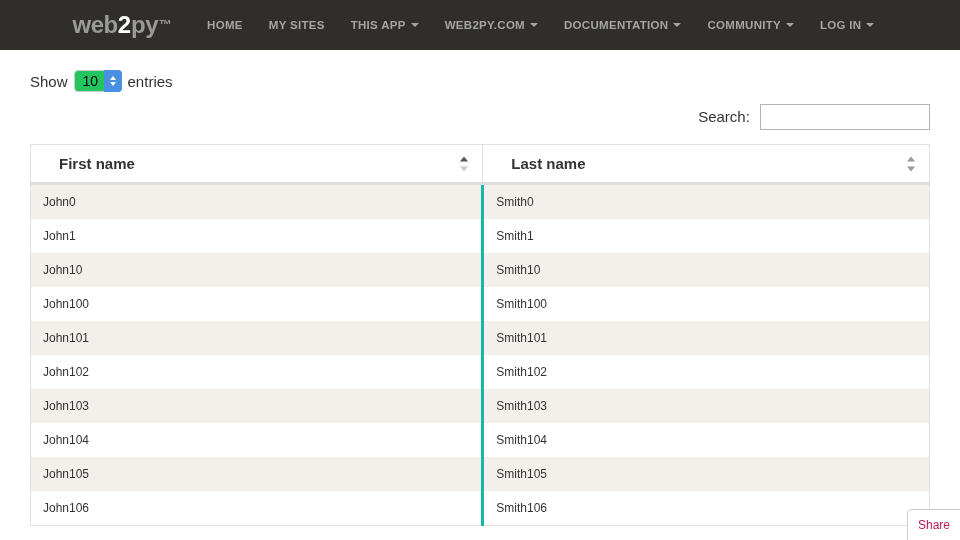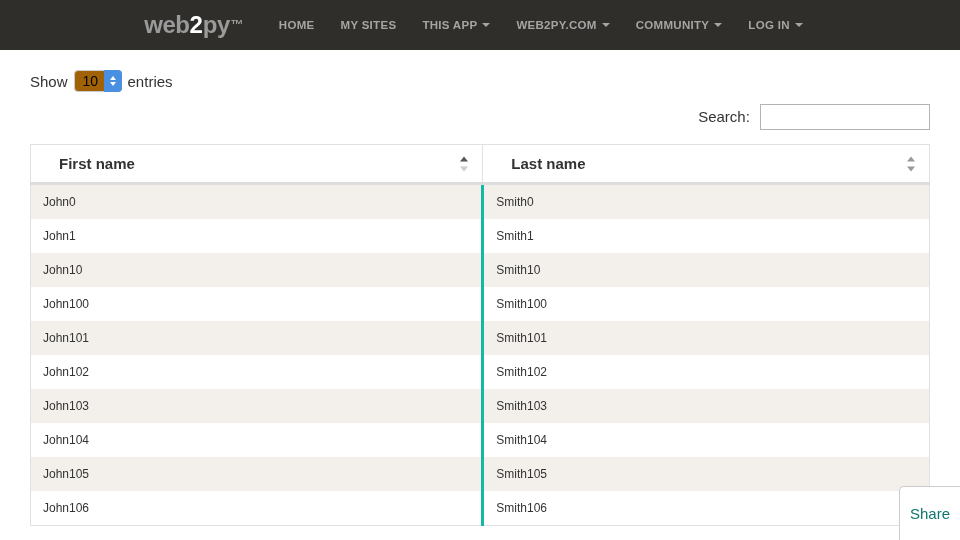--- a/index.html
+++ b/index.html
@@ -13,21 +13,21 @@
 .brand .py { color: #9a9a9a; font-size: 24px; font-weight: 600; letter-spacing: -0.5px; }
 .brand .tm { color: #9a9a9a; font-size: 13px; font-weight: 600; margin-left: 1px; position: relative; top: -4px; }
 .nav-items { display: flex; }
 .nav-item { color: #a5a5a5; font-size: 11.5px; font-weight: 700; letter-spacing: 0.3px; padding: 12px 13px; display: flex; align-items: center; height: 50px; cursor: pointer; }
 .caret { display: inline-block; width: 0; height: 0; border-left: 4px solid transparent; border-right: 4px solid transparent; border-top: 4px solid #a5a5a5; margin-left: 5px; }
 .navbar-right { display: flex; }
 
 .container { padding: 20px 30px 0 30px; }
 
 .length-control { margin-bottom: 12px; font-size: 15px; color: #333; display: flex; align-items: center; gap: 6px; }
-.length-control select { -webkit-appearance: none; appearance: none; padding: 2px 22px 2px 8px; font-size: 14px; border: 1px solid #ccc; border-radius: 4px; background: #a16207; height: 22px; }
+.length-control select { -webkit-appearance: none; appearance: none; padding: 2px 22px 2px 8px; font-size: 14px; border: 1px solid #ccc; border-radius: 4px; background: #22c55e; height: 22px; }
 .select-wrap { position: relative; display: inline-block; }
 .select-arrows { position: absolute; right: 0; top: 0; height: 22px; width: 18px; background: #4a90e2; border-radius: 0 4px 4px 0; display: flex; flex-direction: column; align-items: center; justify-content: center; pointer-events: none; }
 .select-arrows::before { content: ""; border-left: 3px solid transparent; border-right: 3px solid transparent; border-bottom: 4px solid #fff; margin-bottom: 1px; }
 .select-arrows::after { content: ""; border-left: 3px solid transparent; border-right: 3px solid transparent; border-top: 4px solid #fff; margin-top: 1px; }
 
 .search-control { text-align: right; margin-bottom: 14px; font-size: 15px; color: #333; }
 .search-control input { border: 1px solid #b3b3b3; padding: 4px 6px; font-size: 14px; margin-left: 6px; width: 170px; background: #fff; }
 
 .datatable { width: 100%; border-collapse: collapse; border: 1px solid #e1e1e1; }
 .datatable thead th { text-align: left; font-weight: 700; font-size: 15px; padding: 10px 28px; border-bottom: 3px solid #ddd; position: relative; background: #fff; cursor: pointer; }
@@ -39,21 +39,21 @@
 .sort-icon.asc .up { border-bottom-color: #555; }
 .sort-icon.asc .down { border-top-color: #ccc; }
 .sort-icon.both-dark .up { border-bottom-color: #999; }
 .sort-icon.both-dark .down { border-top-color: #999; }
 
 .datatable tbody td { padding: 10px 12px; font-size: 12px; color: #333; }
 .datatable tbody tr:nth-child(odd) td { background: #f3f0ec; }
 .datatable tbody tr:nth-child(even) td { background: #fff; }
 .datatable tbody td:last-child { border-left: 3px solid #14b8a6; }
 
-.share-btn { position: absolute; right: 0; bottom: 0; background: #fff; border: 1px solid #ccc; border-right: none; border-bottom: none; border-radius: 5px 0 0 0; padding: 18px 10px; font-size: 15px; color: #0f766e; }
+.share-btn { position: absolute; right: 0; bottom: 0; background: #fff; border: 1px solid #ccc; border-right: none; border-bottom: none; border-radius: 5px 0 0 0; padding: 8px 10px; font-size: 12px; color: #be185d; }
 </style>
 </head>
 <body>
 
 <div class="navbar">
   <div class="navbar-left">
     <a class="brand">
       <span class="w">web</span>
       <span class="n">2</span>
       <span class="py">py</span>
@@ -65,20 +65,24 @@
         </a>
         <a class="nav-item">
           <span>MY SITES</span>
         </a>
         <a class="nav-item">
           <span>THIS APP</span>
           <span class="caret"></span>
         </a>
         <a class="nav-item">
           <span>WEB2PY.COM</span>
+          <span class="caret"></span>
+        </a>
+        <a class="nav-item">
+          <span>DOCUMENTATION</span>
           <span class="caret"></span>
         </a>
         <a class="nav-item">
           <span>COMMUNITY</span>
           <span class="caret"></span>
         </a>
       </div>
   </div>
   <div class="navbar-right nav-items">
       <a class="nav-item">

